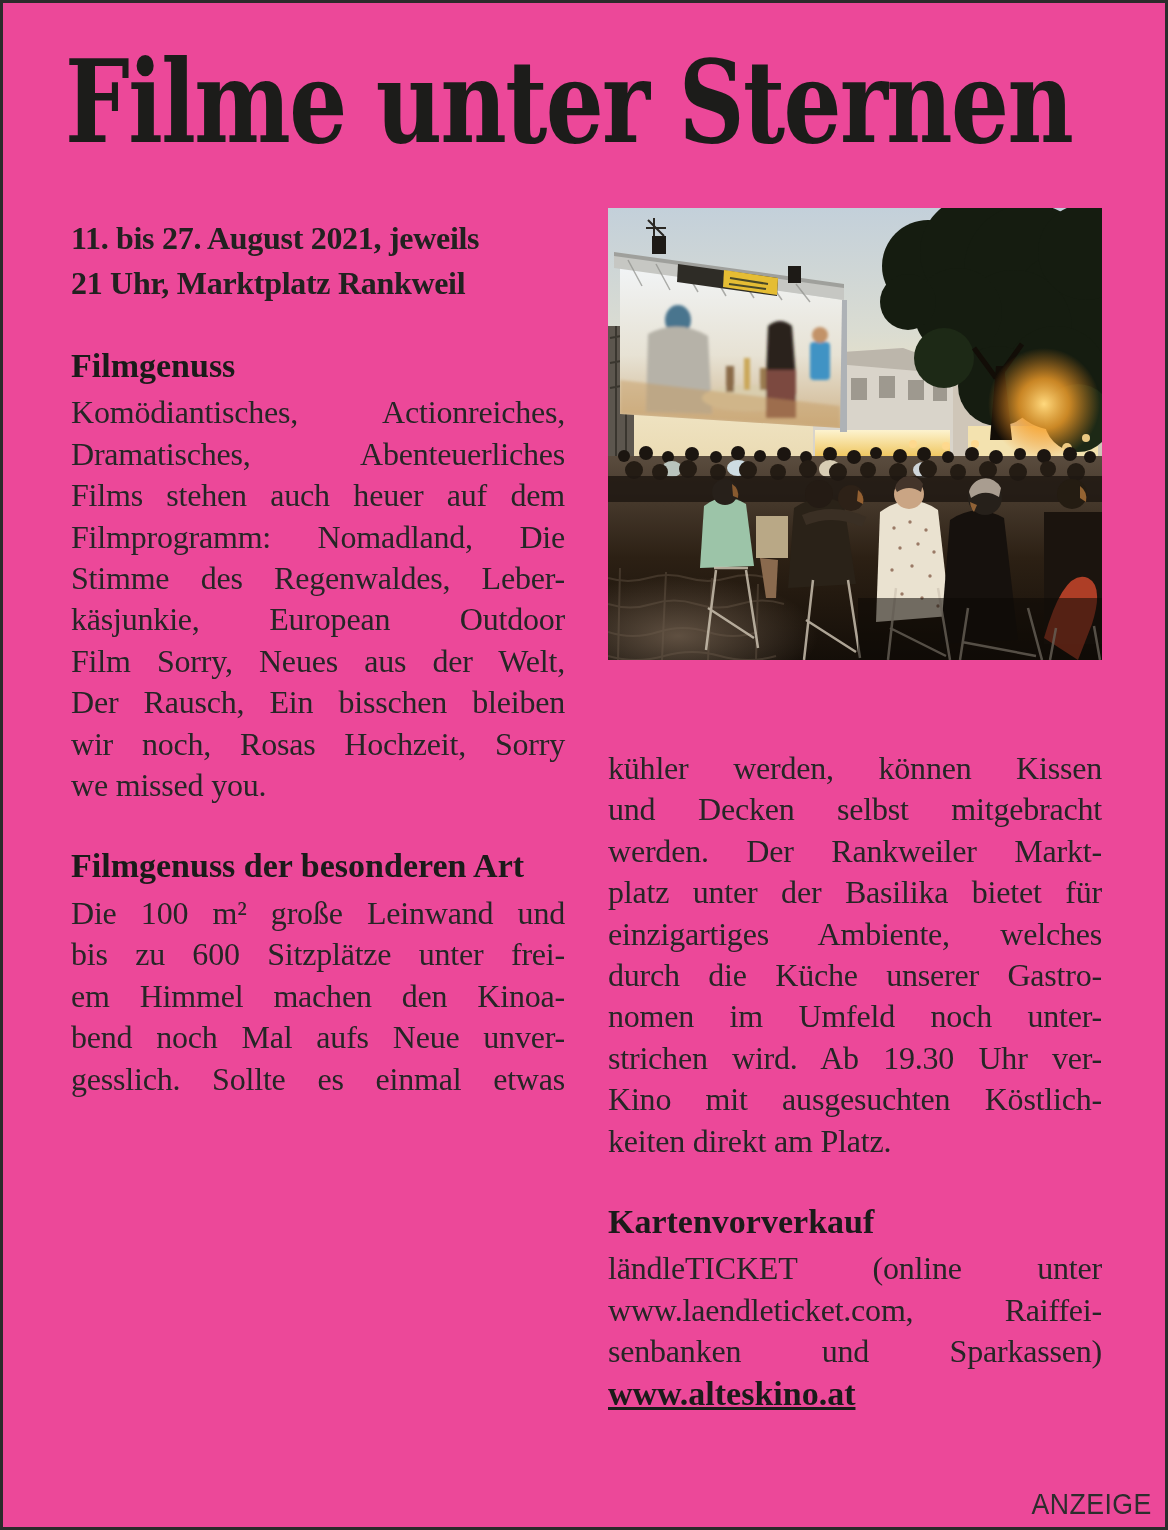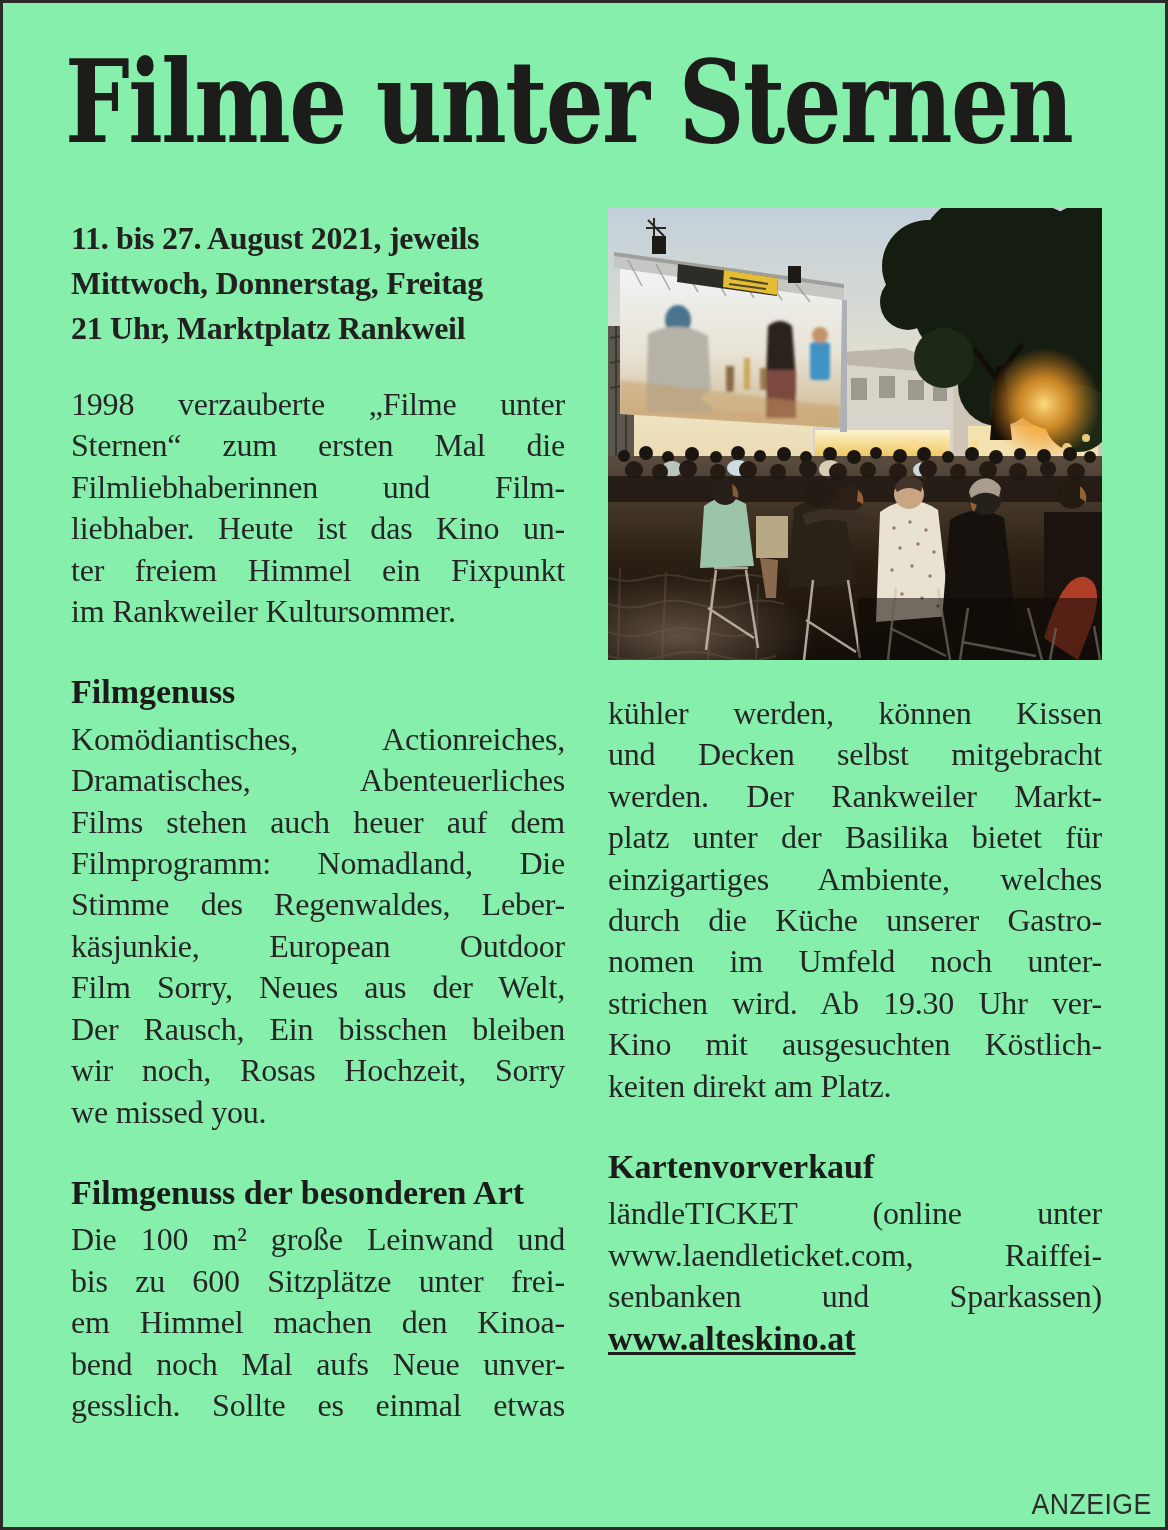--- a/index.html
+++ b/index.html
@@ -1,35 +1,35 @@
 <!DOCTYPE html>
 <html><head>
 <meta charset="utf-8">
 <style>
   html,body { margin:0; padding:0; background:#e8e8e8; }
   .page {
     position:relative; width:1168px; height:1530px;
-    background:#86efac; border:3px solid #2b2b2b; box-sizing:border-box;
+    background:#ec4899; border:3px solid #2b2b2b; box-sizing:border-box;
     overflow:hidden; font-family:"Liberation Serif", serif; color:#262626;
   }
   .headline { position:absolute; left:62px; top:36px; white-space:nowrap; }
   .headline span {
     display:inline-block; font-family:"DejaVu Serif", serif; font-weight:bold;
     font-size:114px; line-height:1.12; letter-spacing:-2px; color:#1c1c1a;
     transform:scaleX(0.80); transform-origin:0 50%; white-space:nowrap;
   }
   .col { position:absolute; width:494px; }
   .col-left  { left:68px;  top:213px; }
   .col-right { left:605px; top:205px; }
   .intro-line {
     font-weight:bold; font-size:32px; line-height:45px;
     letter-spacing:-0.3px; white-space:nowrap; color:#222120;
   }
   .blocks-left  { margin-top:0; }
-  .blocks-right { margin-top:33px; }
+  .blocks-right { margin-top:88px; }
   .b-para { margin-top:33px; }
   .b-heading { margin-top:39px; font-size:34px; line-height:41.4px; font-weight:bold; color:#1b1b1a; }
   .b-heading + .b-para { margin-top:6px; }
   .blocks-right .b-para:first-child { margin-top:0; }
   .b-line {
     font-size:32px; line-height:41.4px; letter-spacing:-0.2px;
     text-align:justify; text-align-last:justify;
   }
   .b-line.last { text-align-last:left; }
   .b-bold { font-size:34px; line-height:41.4px; font-weight:bold; color:#1b1b1a;text-decoration:underline; }
@@ -46,32 +46,23 @@
 
 <div class="page">
 
   <div class="headline">
     <span>Filme unter Sternen</span>
   </div>
 
   <div class="col col-left">
     <div id="intro-block">
         <div class="intro-line">11. bis 27. August 2021, jeweils</div>
-        <div class="intro-line">Mittwoch, Donnerstag, Freitag</div>
         <div class="intro-line">21 Uhr, Marktplatz Rankweil</div>
       </div>
     <div class="blocks blocks-left" id="col-left-blocks">
-        <div class="b-para">
-          <div class="b-line">1998 verzauberte „Filme unter</div>
-          <div class="b-line">Sternen“ zum ersten Mal die</div>
-          <div class="b-line">Filmliebhaberinnen und Film-</div>
-          <div class="b-line">liebhaber. Heute ist das Kino un-</div>
-          <div class="b-line">ter freiem Himmel ein Fixpunkt</div>
-          <div class="b-line last">im Rankweiler Kultursommer.</div>
-        </div>
         <div class="b-heading">Filmgenuss</div>
         <div class="b-para">
           <div class="b-line">Komödiantisches, Actionreiches,</div>
           <div class="b-line">Dramatisches, Abenteuerliches</div>
           <div class="b-line">Films stehen auch heuer auf dem</div>
           <div class="b-line">Filmprogramm: Nomadland, Die</div>
           <div class="b-line">Stimme des Regenwaldes, Leber-</div>
           <div class="b-line">käsjunkie, European Outdoor</div>
           <div class="b-line">Film Sorry, Neues aus der Welt,</div>
           <div class="b-line">Der Rausch, Ein bisschen bleiben</div>

